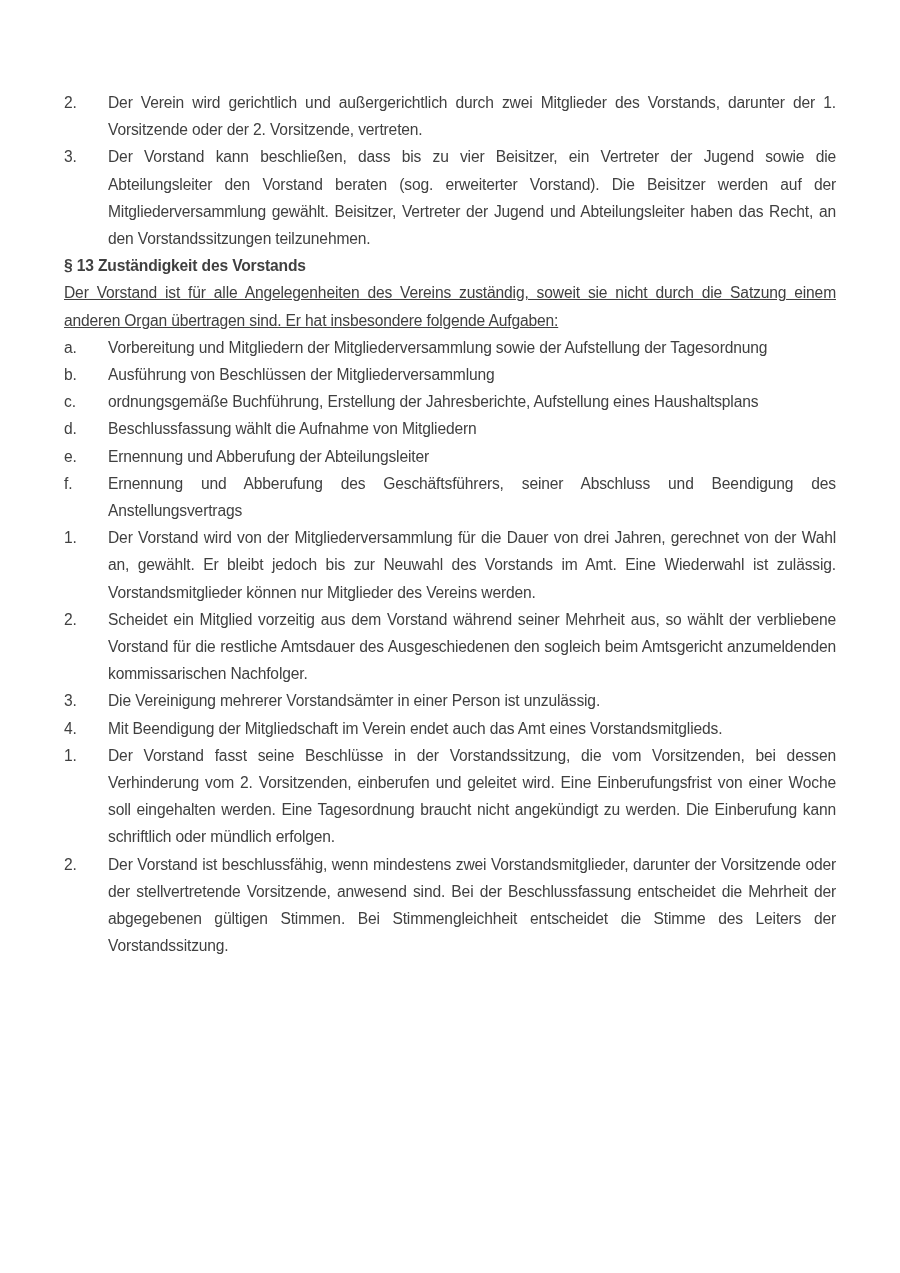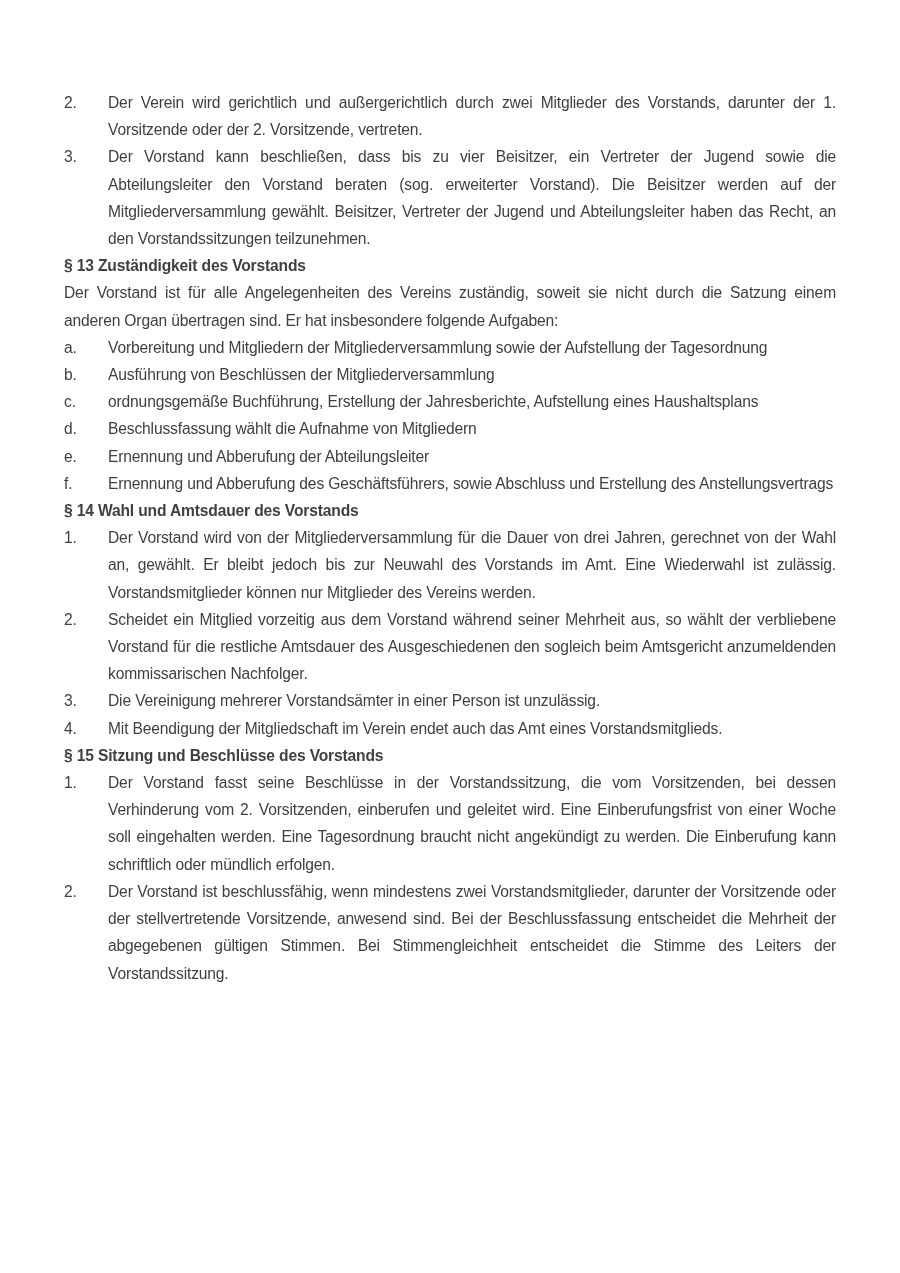--- a/index.html
+++ b/index.html
@@ -7,21 +7,21 @@
   .page {
     position: absolute; left: 64px; top: 89px; width: 772px;
     font-family: "Liberation Sans", sans-serif;
     font-size: 15.6px; line-height: 27.2px; color: #404040;
     letter-spacing: -0.15px;
   }
   .item { display: flex; }
   .item .lbl { width: 44px; flex: 0 0 44px; }
   .item .txt { flex: 1; text-align: justify; text-align-last: left; }
   .heading { font-weight: bold; }
-  .para { text-align: justify; text-align-last: left; }
+  .para { text-align: justify; text-align-last: left; text-decoration: underline; }
 </style>
 </head>
 <body>
 
 <div class="page">
 
   <div>
     <div class="item">
       <span class="lbl">2.</span>
       <span class="txt">Der Verein wird gerichtlich und außergerichtlich durch zwei Mitglieder des Vorstands, darunter der 1. Vorsitzende oder der 2. Vorsitzende, vertreten.</span>
@@ -50,46 +50,44 @@
     <div class="item">
       <span class="lbl">d.</span>
       <span class="txt">Beschlussfassung wählt die Aufnahme von Mitgliedern</span>
     </div>
     <div class="item">
       <span class="lbl">e.</span>
       <span class="txt">Ernennung und Abberufung der Abteilungsleiter</span>
     </div>
     <div class="item">
       <span class="lbl">f.</span>
-      <span class="txt">Ernennung und Abberufung des Geschäftsführers, sowie Abschluss und Erstellung des Anstellungsvertrags</span>
+      <span class="txt">Ernennung und Abberufung des Geschäftsführers, seiner Abschluss und Beendigung des Anstellungsvertrags</span>
     </div>
   </div>
 
   <div>
-    <div class="heading">§ 14 Wahl und Amtsdauer des Vorstands</div>
     <div class="item">
       <span class="lbl">1.</span>
       <span class="txt">Der Vorstand wird von der Mitgliederversammlung für die Dauer von drei Jahren, gerechnet von der Wahl an, gewählt. Er bleibt jedoch bis zur Neuwahl des Vorstands im Amt. Eine Wiederwahl ist zulässig. Vorstandsmitglieder können nur Mitglieder des Vereins werden.</span>
     </div>
     <div class="item">
       <span class="lbl">2.</span>
       <span class="txt">Scheidet ein Mitglied vorzeitig aus dem Vorstand während seiner Mehrheit aus, so wählt der verbliebene Vorstand für die restliche Amtsdauer des Ausgeschiedenen den sogleich beim Amtsgericht anzumeldenden kommissarischen Nachfolger.</span>
     </div>
     <div class="item">
       <span class="lbl">3.</span>
       <span class="txt">Die Vereinigung mehrerer Vorstandsämter in einer Person ist unzulässig.</span>
     </div>
     <div class="item">
       <span class="lbl">4.</span>
       <span class="txt">Mit Beendigung der Mitgliedschaft im Verein endet auch das Amt eines Vorstandsmitglieds.</span>
     </div>
   </div>
 
   <div>
-    <div class="heading">§ 15 Sitzung und Beschlüsse des Vorstands</div>
     <div class="item">
       <span class="lbl">1.</span>
       <span class="txt">Der Vorstand fasst seine Beschlüsse in der Vorstandssitzung, die vom Vorsitzenden, bei dessen Verhinderung vom 2. Vorsitzenden, einberufen und geleitet wird. Eine Einberufungsfrist von einer Woche soll eingehalten werden. Eine Tagesordnung braucht nicht angekündigt zu werden. Die Einberufung kann schriftlich oder mündlich erfolgen.</span>
     </div>
     <div class="item">
       <span class="lbl">2.</span>
       <span class="txt">Der Vorstand ist beschlussfähig, wenn mindestens zwei Vorstandsmitglieder, darunter der Vorsitzende oder der stellvertretende Vorsitzende, anwesend sind. Bei der Beschlussfassung entscheidet die Mehrheit der abgegebenen gültigen Stimmen. Bei Stimmengleichheit entscheidet die Stimme des Leiters der Vorstandssitzung.</span>
     </div>
   </div>
 

